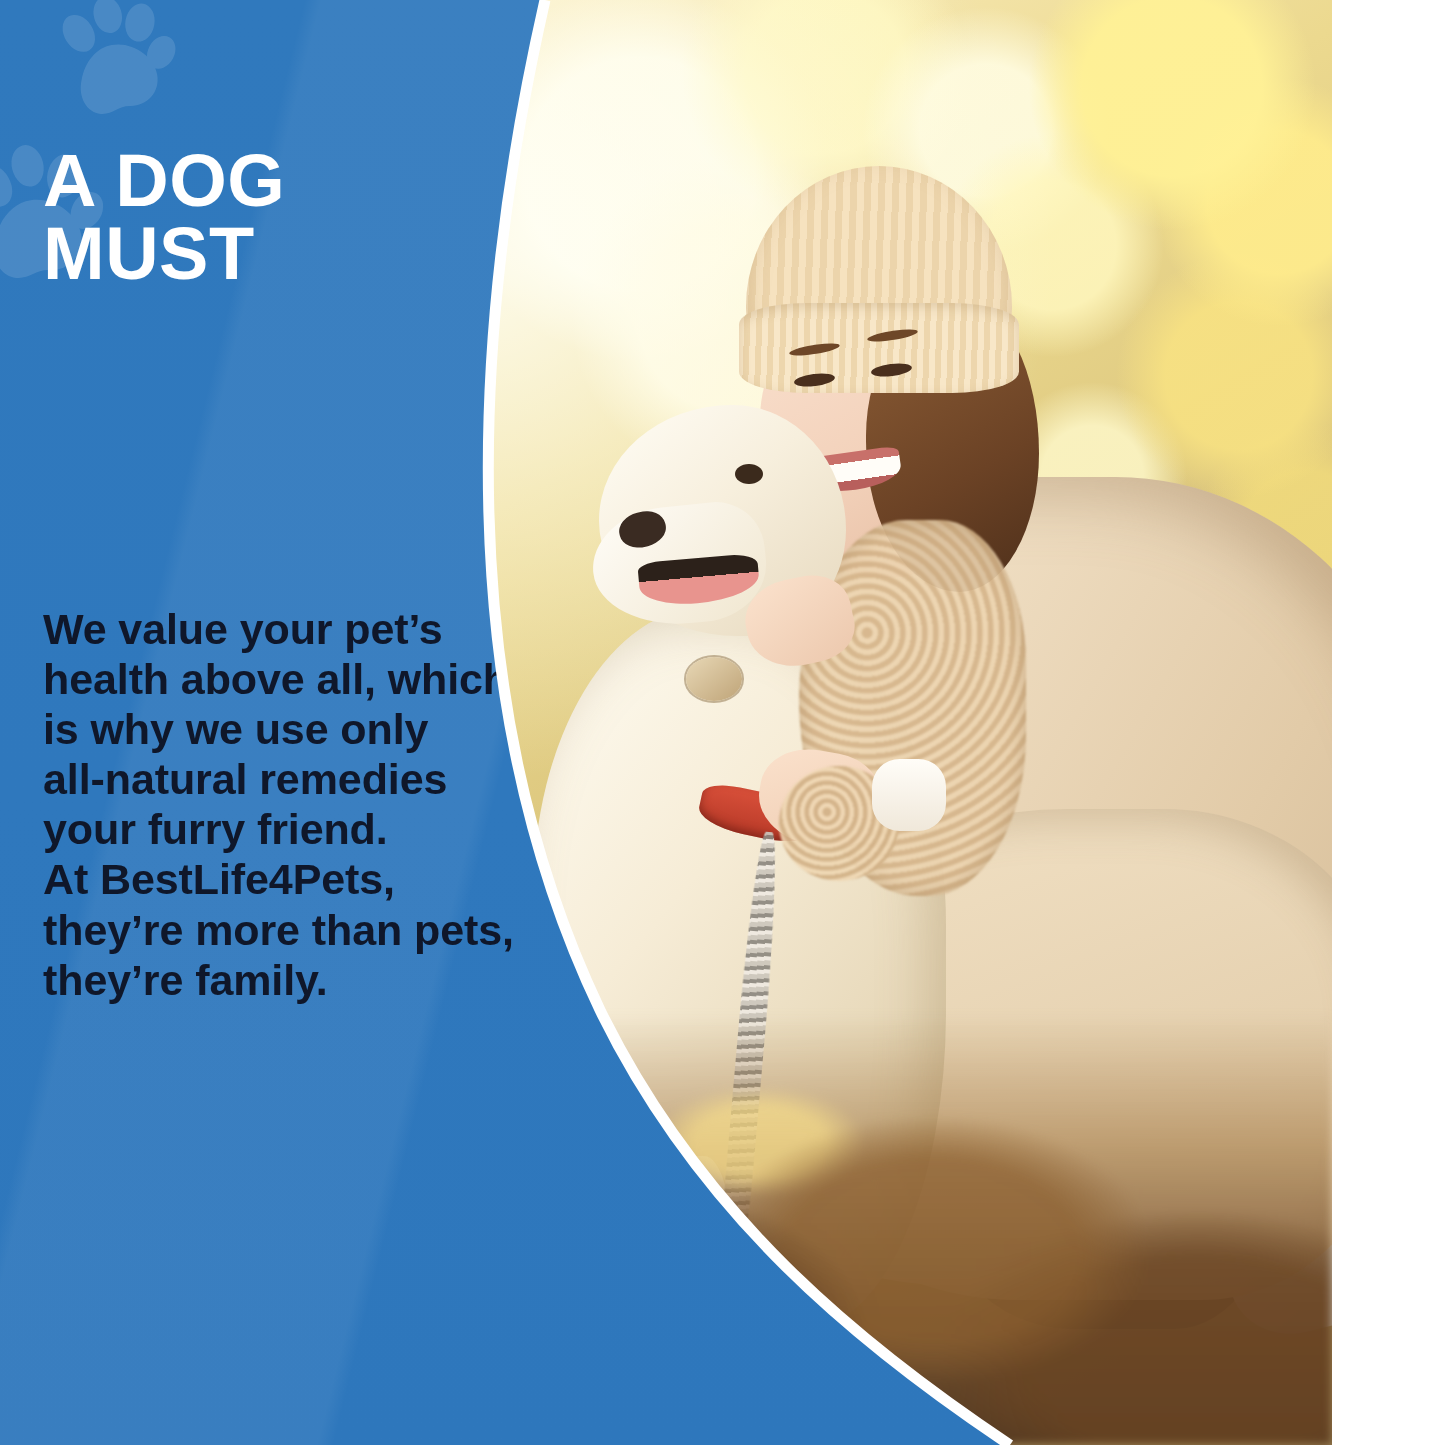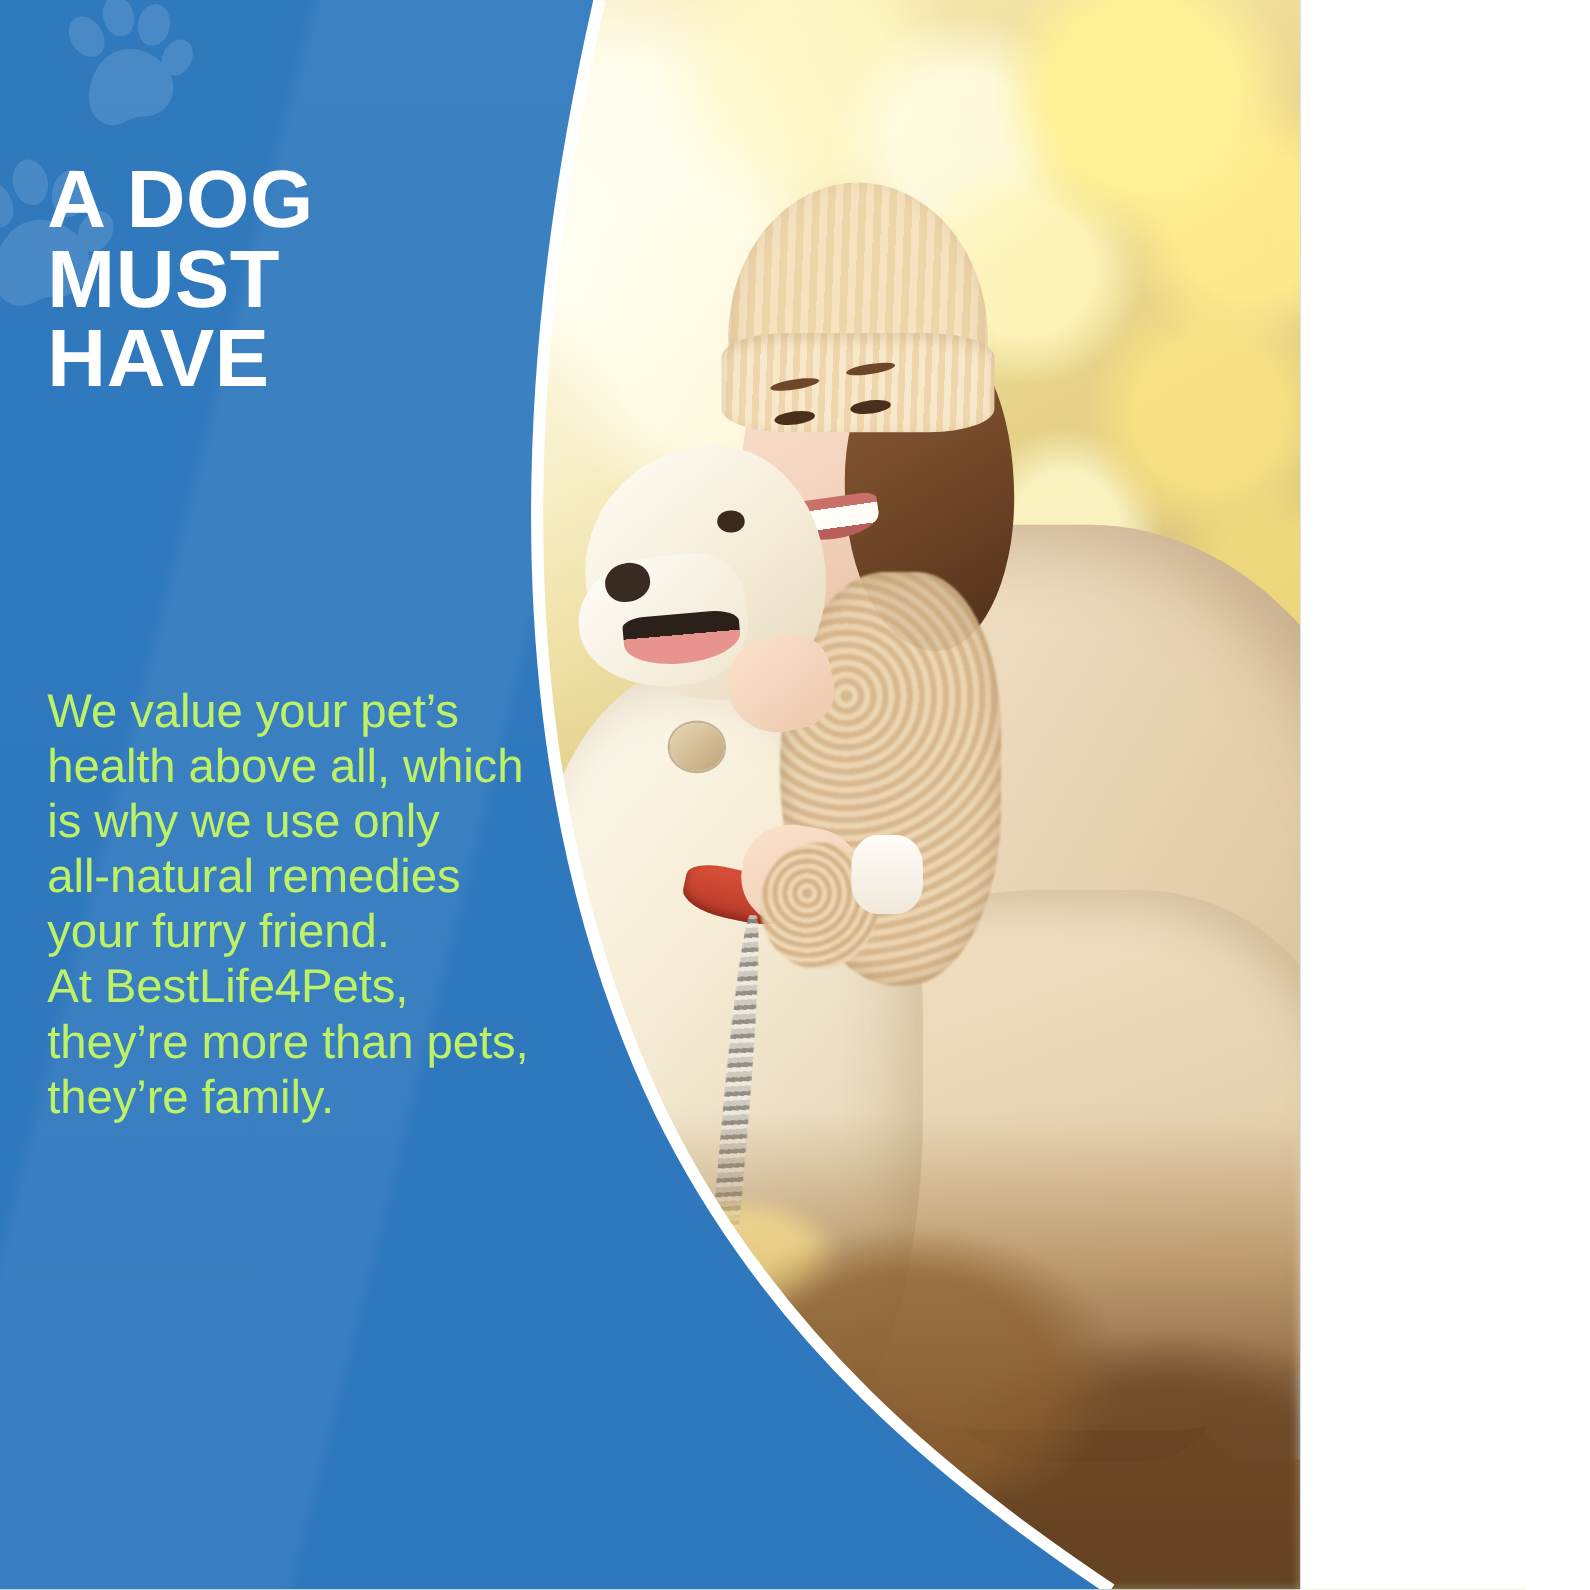--- a/index.html
+++ b/index.html
@@ -1,20 +1,20 @@
 <!DOCTYPE html>
 <html><head>
 <meta charset="utf-8">
 <style>
   html,body{margin:0;padding:0;background:#fff;}
   *{box-sizing:border-box;}
 
   .canvas{
     position:relative;
-    width:1182px;height:1445px;
+    width:1332px;height:1445px;
     overflow:hidden;
     font-family:"Liberation Sans","DejaVu Sans",sans-serif;
     background:#2f79bd;
   }
 
   
   .photo-layer{
     position:absolute;inset:0;
     
     clip-path: path("M 545,0 C 470,330 452,700 600,1010 C 700,1215 860,1345 1010,1445 L 1445,1445 L 1445,0 Z");
@@ -239,25 +239,25 @@
     position:absolute;left:43px;top:145px;width:430px;
     color:#ffffff;
     font-weight:700;
     font-size:74px;
     line-height:.98;
     letter-spacing:.5px;
   }
   .headline .hl{display:block;white-space:nowrap;}
 
   .body-copy{
-    position:absolute;left:43px;top:622px;width:520px;
-    color:#bef264;
+    position:absolute;left:43px;top:604px;width:520px;
+    color:#0f172a;
     font-size:43px;
     line-height:1.165;
-    font-weight:400;
+    font-weight:700;
     letter-spacing:-.1px;
   }
   .body-copy .bl{display:block;white-space:nowrap;}
 </style>
 </head>
 <body>
 
 <div class="canvas">
 
   <div class="photo-layer">
@@ -325,21 +325,20 @@
       <ellipse cx="51" cy="17" rx="10.5" ry="14" fill="#ffffff" transform="rotate(-6 51 17)"></ellipse>
       <ellipse cx="74" cy="27" rx="11" ry="14.5" fill="#ffffff" transform="rotate(20 74 27)"></ellipse>
       <ellipse cx="86" cy="52" rx="10" ry="13" fill="#ffffff" transform="rotate(38 86 52)"></ellipse>
       <path d="M50 40 C66 40 80 54 80 68 C80 82 68 90 56 88 C47 86 42 92 33 90 C22 87 18 74 23 62 C28 49 38 40 50 40 Z" fill="#ffffff"></path>
     </svg>
   </div>
 
   <div class="headline">
     <span class="hl">A DOG</span>
     <span class="hl">MUST</span>
-    <span class="hl">HAVE</span>
   </div>
 
   <div class="body-copy">
     <span class="bl">We value your pet’s</span>
     <span class="bl">health above all, which</span>
     <span class="bl">is why we use only</span>
     <span class="bl">all-natural remedies</span>
     <span class="bl">your furry friend.</span>
     <span class="bl">At BestLife4Pets,</span>
     <span class="bl">they’re more than pets,</span>

